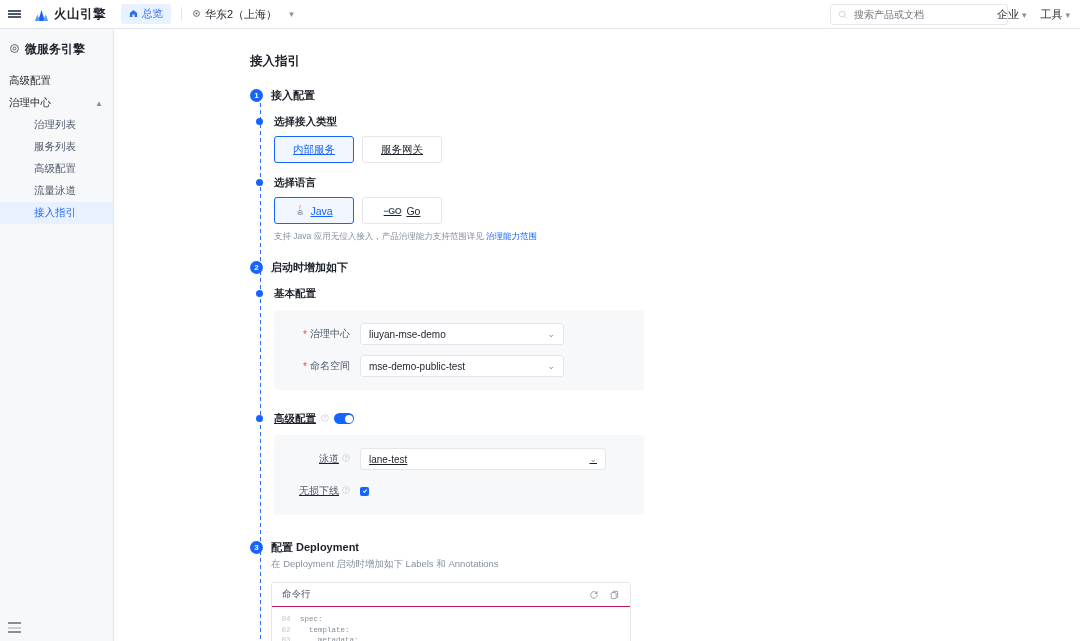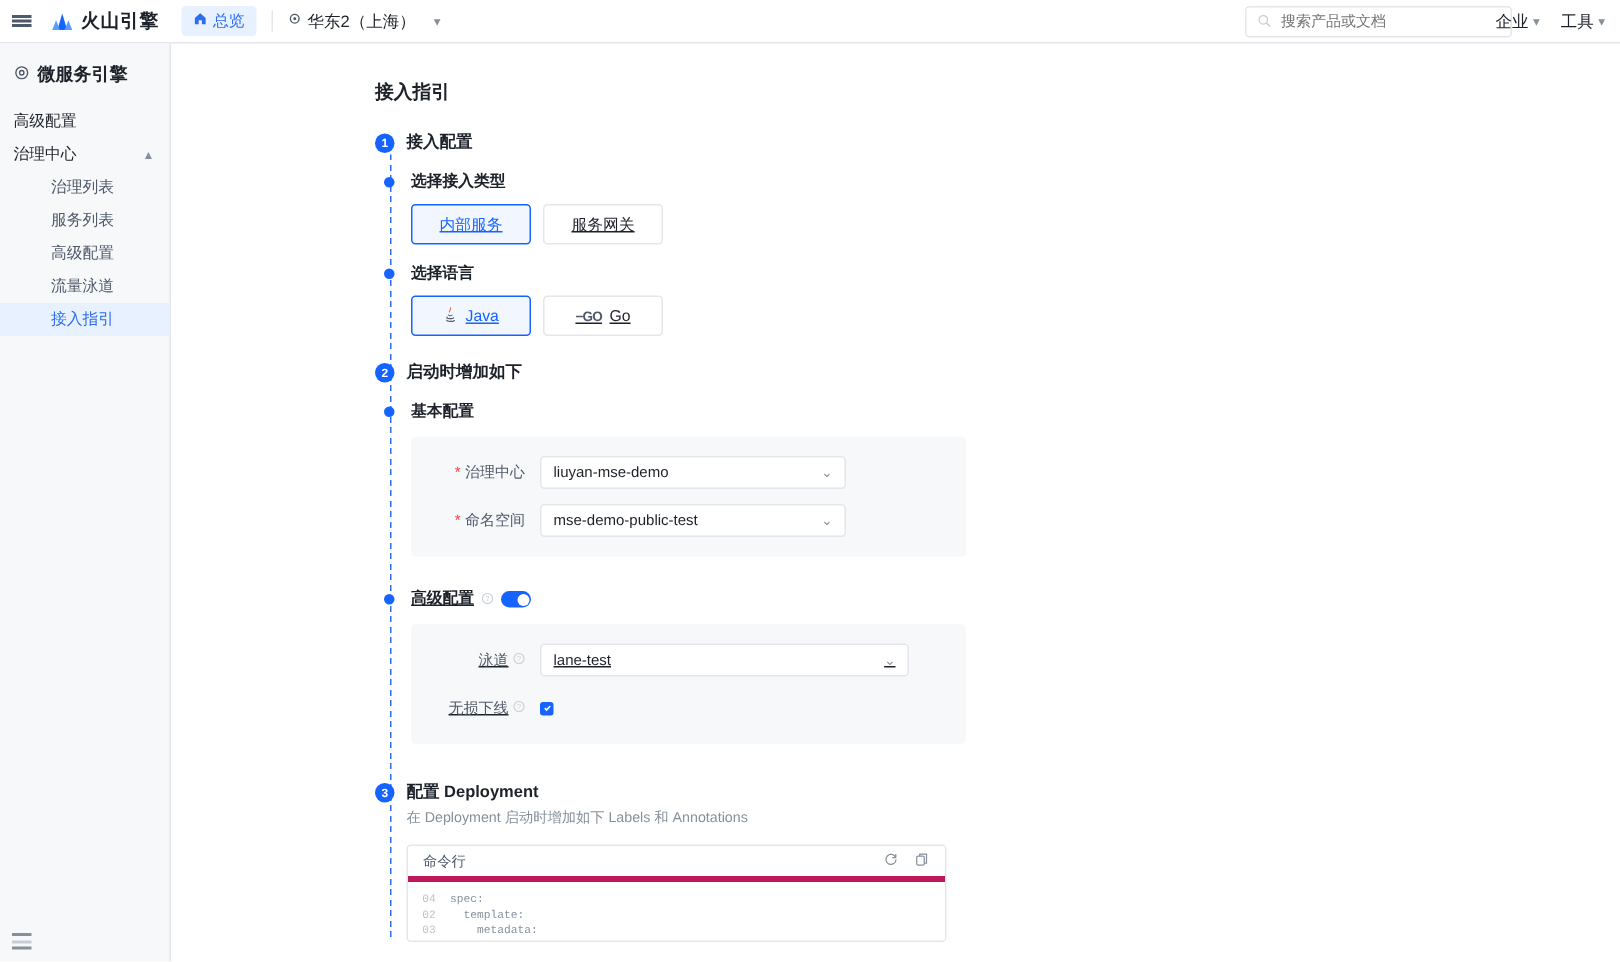--- a/index.html
+++ b/index.html
@@ -143,21 +143,21 @@
   }
   .checkbox svg { width:6px; height:6px; }
 
   
   .code-card {
     width: 360px; margin-top: 11px; border:1px solid #e5e6eb; border-radius:3px;
     background:#fff; overflow:hidden;
   }
   .code-head {
     height: 24px; display:flex; align-items:center; justify-content:space-between;
-    padding: 0 10px; border-bottom: 4px solid #be185d; background:#fff;text-align:right;
+    padding: 0 10px; border-bottom: 1px solid #be185d; background:#fff;text-align:right;
   }
   .code-head .t { font-size:9.5px; color:#4e5969; }
   .code-head .acts { display:flex; gap:11px; color:#86909c; }
   .code-body { background:#fff; padding: 7px 0 0 0; }
   .code-line { display:flex; font-size: 7.5px; line-height: 10.5px; font-family:"Liberation Mono","DejaVu Sans Mono",monospace; }
   .ln { width: 28px; flex:0 0 28px; text-align:center; color:#c0c4cc; }
   .lc { color:#86909c; white-space: pre; }
 </style>
 </head>
 <body>
@@ -304,20 +304,23 @@
                   <path d="M6.2 1 C7.6 2.6 5 3.2 5.6 5.1" fill="none" stroke="#e8702a" stroke-width="0.9"></path>
                   <path d="M3.2 10.9 C3.2 12 5 12.2 6.6 12.2 C8.2 12.2 9.6 11.8 9.6 11" fill="none" stroke="#4e5969" stroke-width="0.9"></path>
                 </svg>
               </span>
               <span>Java</span>
             </div>
             <div class="choice">
               <span style="font-size:9px;font-weight:700;color:#4e5969;letter-spacing:-.5px;">−GO</span>
               <span>Go</span>
             </div>
+          </div>
+          <div class="hint">
+            <span>支持 Java 应用无侵入接入，产品治理能力支持范围详见 </span><a>治理能力范围</a>
           </div>
         </div>
       </div>
 
       <div class="step-row" style="margin-top:18px;">
         <div class="step-badge">2</div>
         <div class="step-title">启动时增加如下</div>
       </div>
 
       <div class="sub-row">

